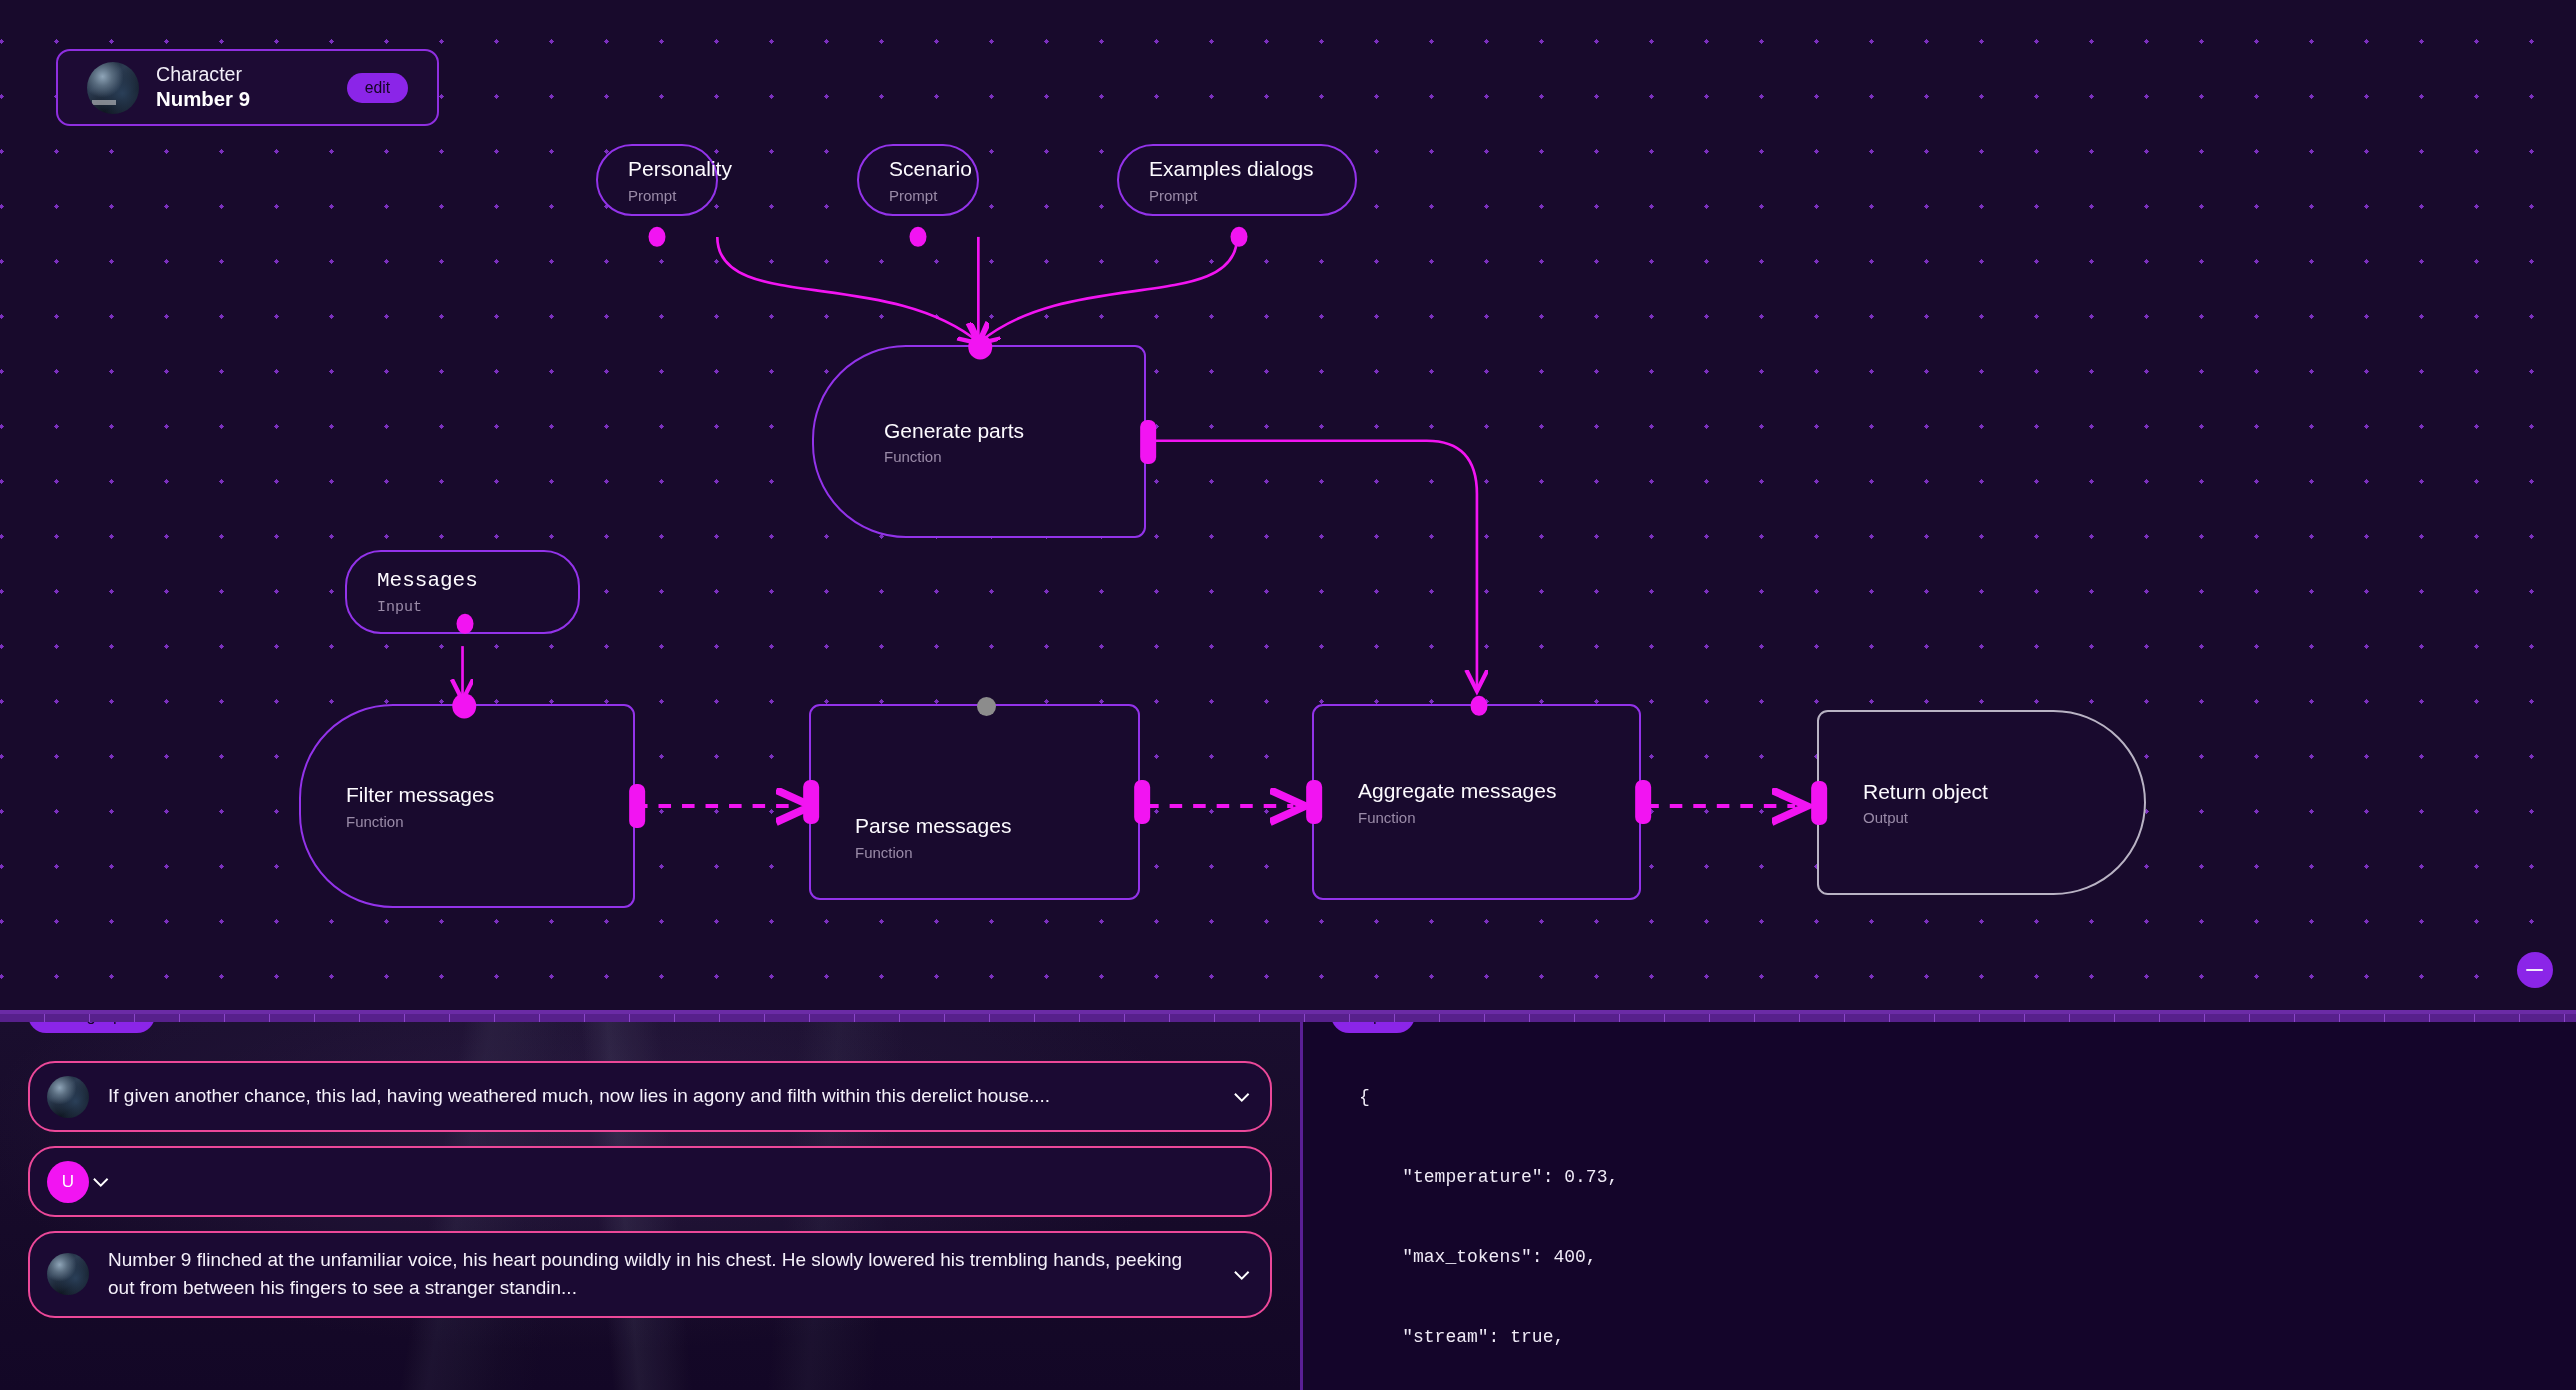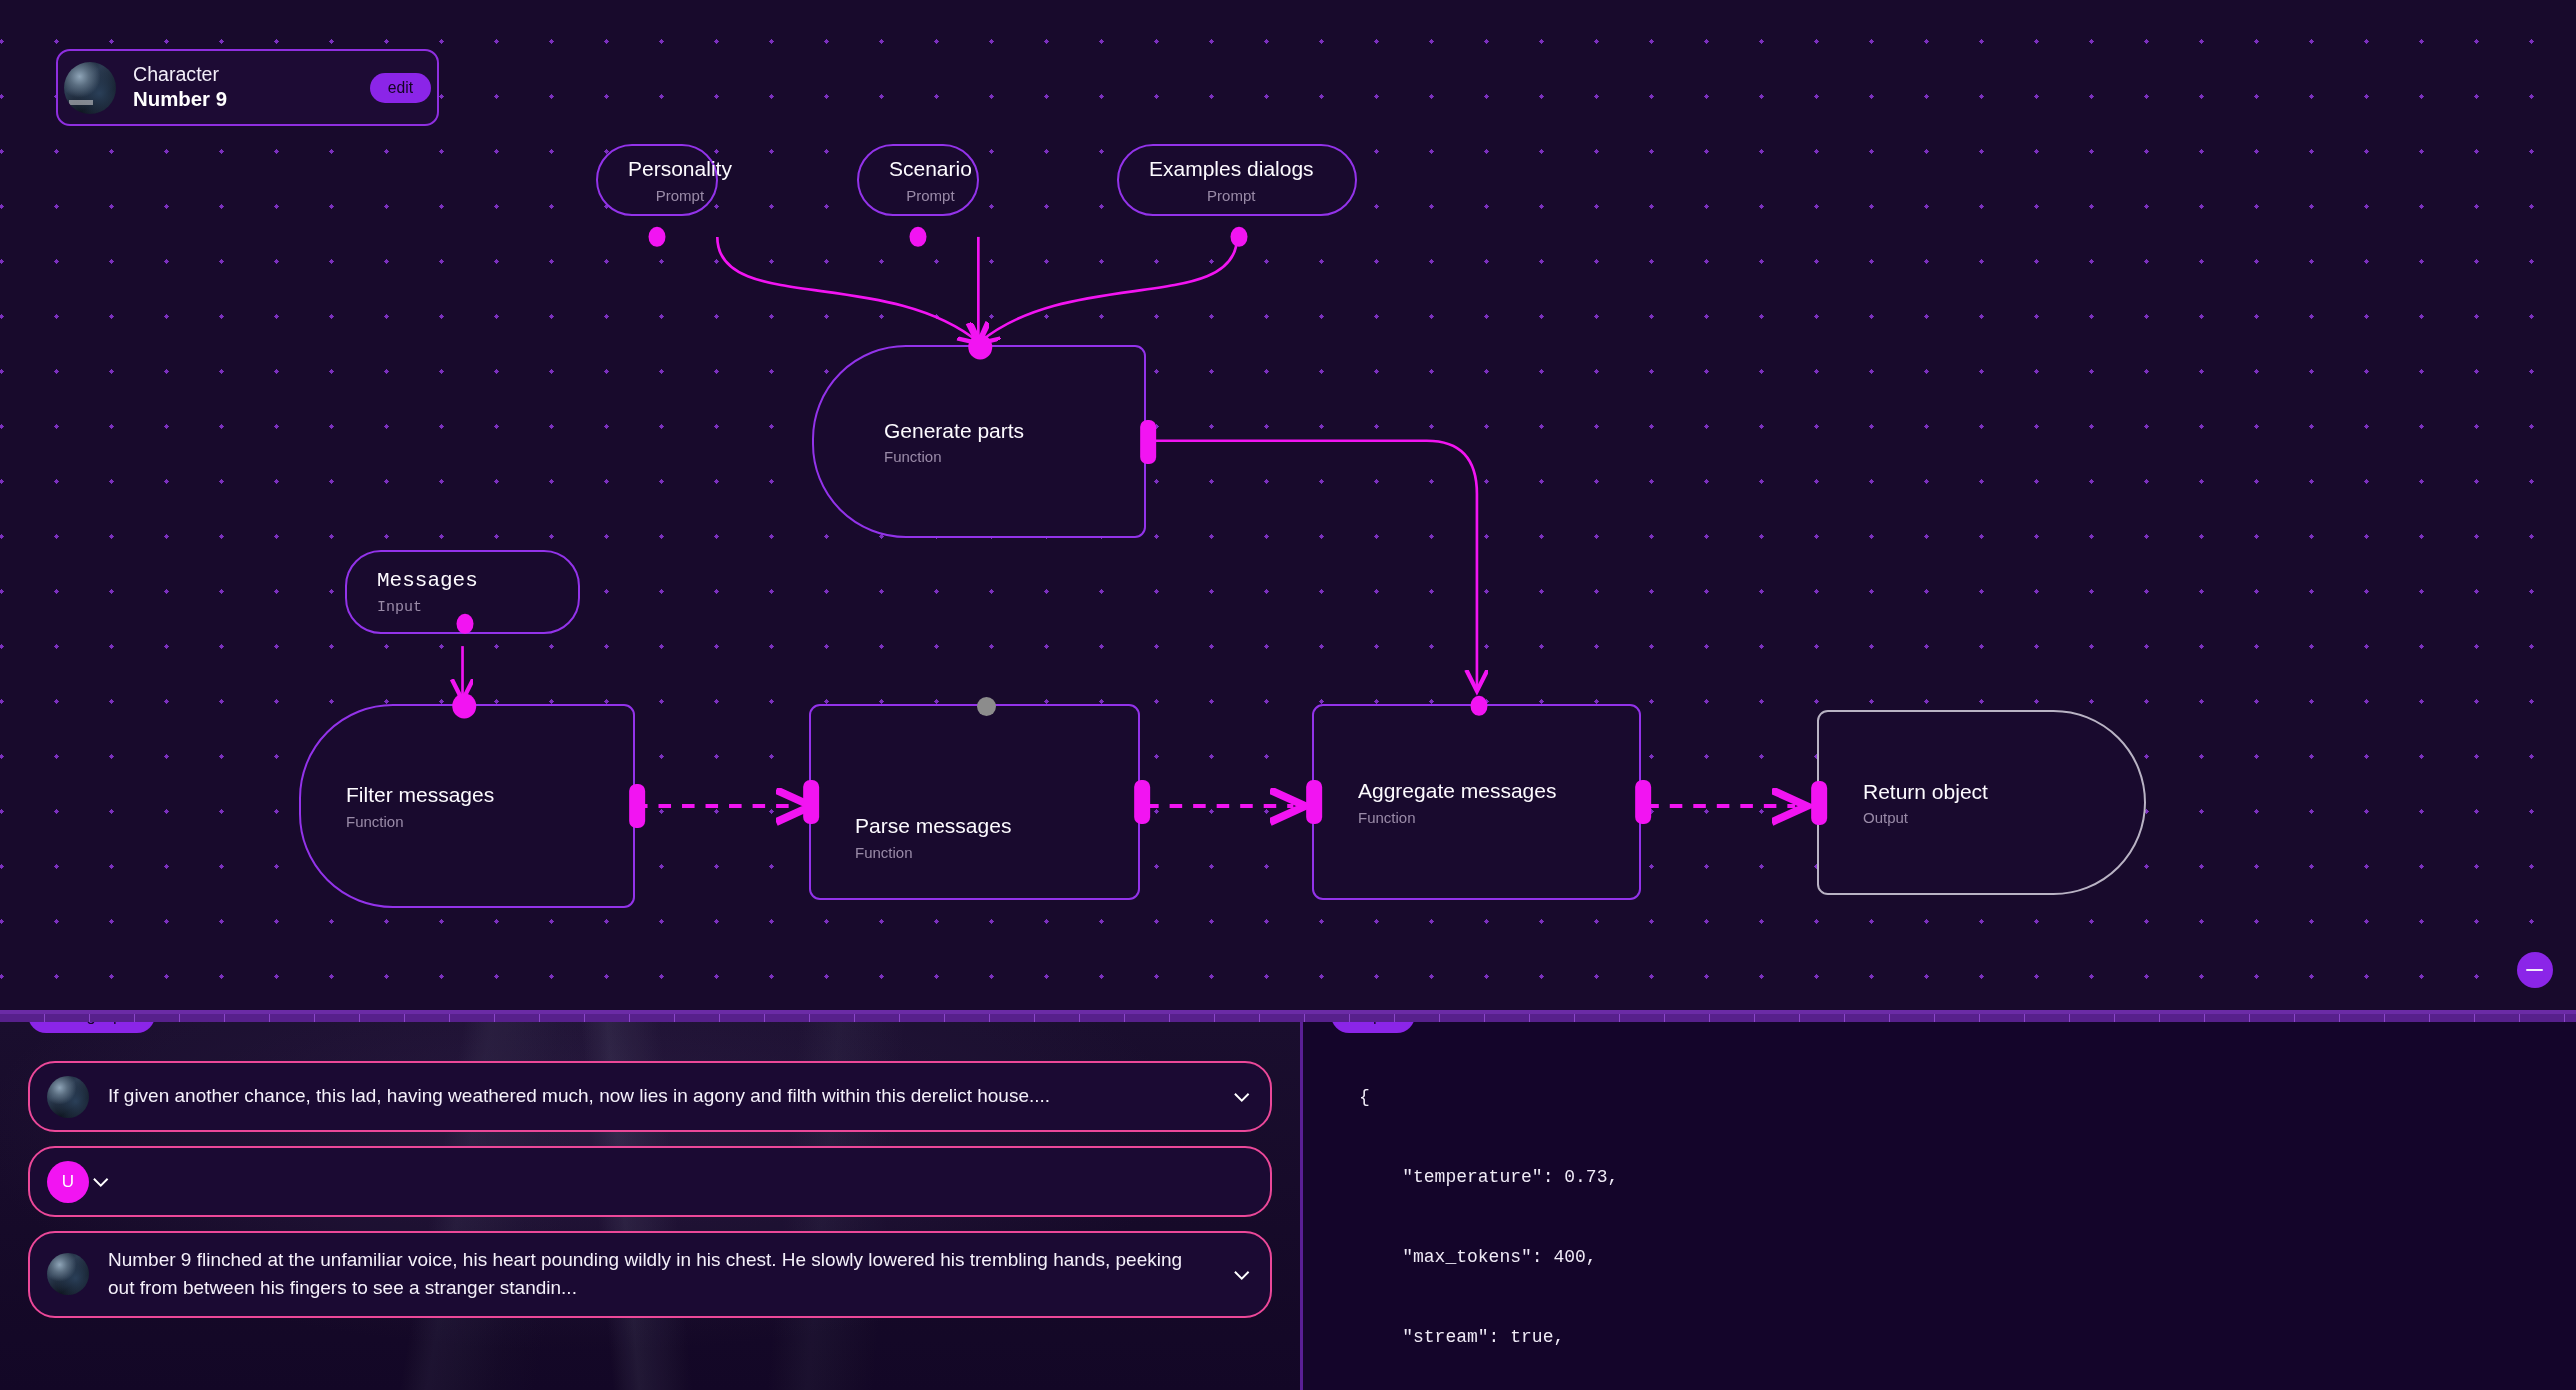--- a/index.html
+++ b/index.html
@@ -21,21 +21,21 @@
     overflow: hidden;
   }
   #edges { position: absolute; left: 0; top: 0; width: 2576px; height: 1010px; pointer-events: none; }
 
   
   .char-card {
     position: absolute; left: 56px; top: 49px;
     width: 383px; height: 77px;
     border: 2px solid #8f2fe0; border-radius: 14px;
     background: #1d0b34;
-    display: flex; align-items: center; padding: 0 6px;
+    display: flex; align-items: center; padding: 0 29px;
   }
   .char-avatar {
     width: 52px; height: 52px; border-radius: 50%;
     background:
       radial-gradient(circle at 30% 28%, #8fa5b8 0%, #5a6d80 18%, transparent 40%),
       radial-gradient(circle at 68% 60%, #2a3f58 0%, transparent 55%),
       linear-gradient(145deg, #16202e 0%, #2c3c52 35%, #101722 70%, #1b2534 100%);
       flex: 0 0 auto; position: relative; overflow: hidden;
   }
   .char-avatar::after {
@@ -52,21 +52,21 @@
     border: none; cursor: pointer; font-family: inherit;
   }
 
   
   .node { position: absolute; background: #190a2e; }
   .node .n-title { font-size: 21px; color: #fdfbff; font-weight: 400; line-height: 1.2; }
   .node .n-sub   { font-size: 15px; color: #9a8ba8; margin-top: 5.5px; line-height: 1.2; }
   .node .n-body  { position: absolute; left: 0; top: 50%; transform: translateY(-50%); padding-left: 27px; }
 
   .node-prompt {
-    width: 122px; height: 72px; border: 2px solid #9333ea; border-radius: 36px; text-align: center;
+    width: 122px; height: 72px; border: 2px solid #9333ea; border-radius: 36px;
   }
   .node-prompt .n-body { padding-left: 30px; }
 
   .node-fn {
     border: 2px solid #9333ea;
   }
   .node-roundleft  { border-radius: 94px 11px 11px 94px; }
   .node-sq         { border-radius: 11px; }
 
   .node-output {

